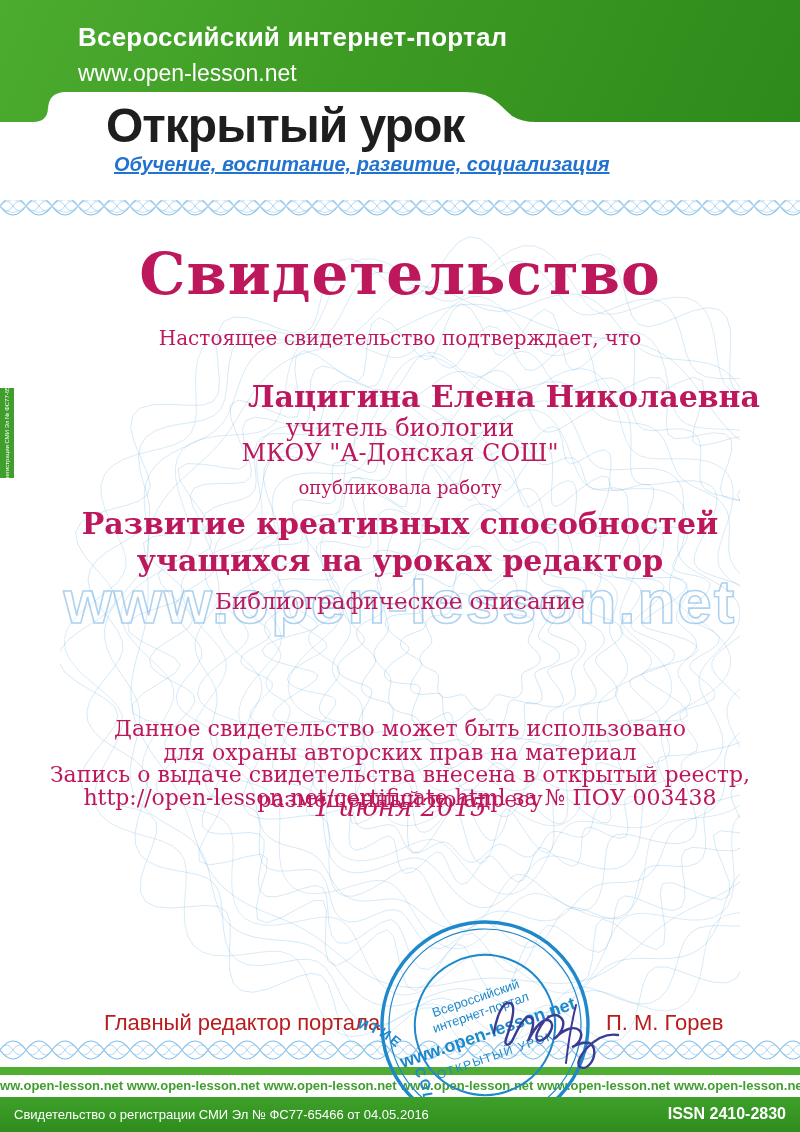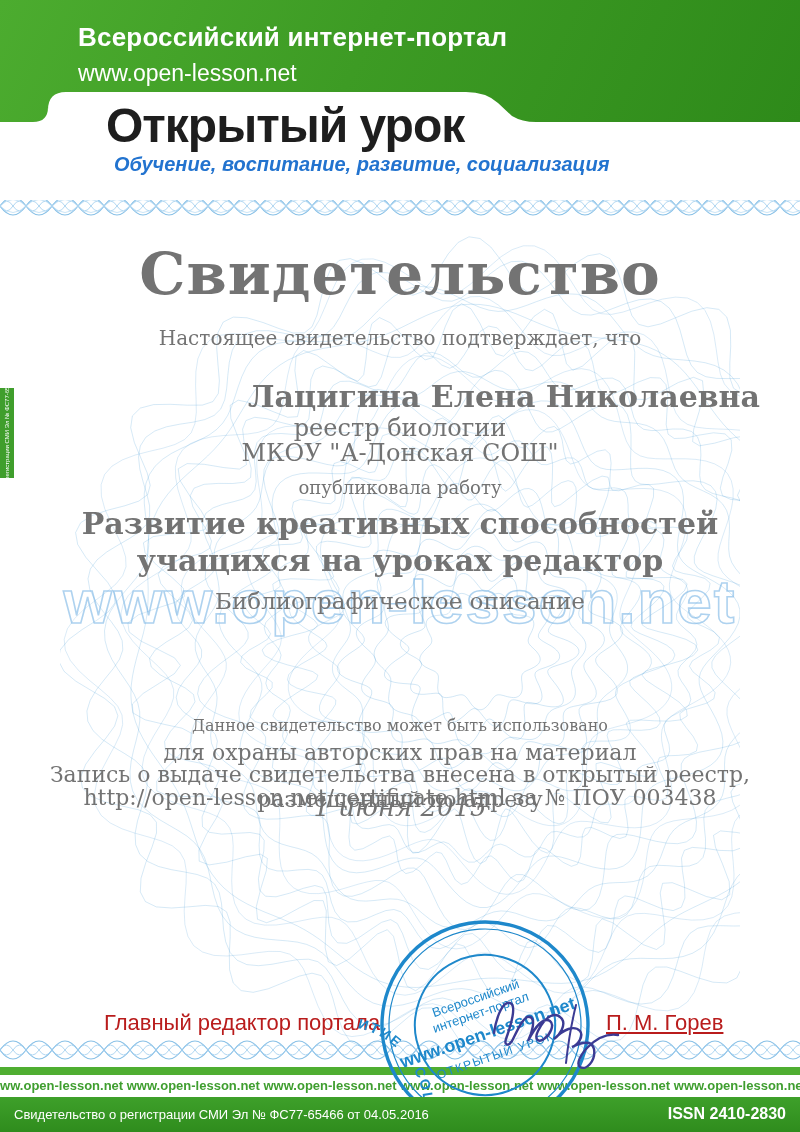--- a/index.html
+++ b/index.html
@@ -21,20 +21,21 @@
   .tab-shape { position:absolute; left:0; top:0; z-index:3; }
   .site-name {
     position:absolute; left:106px; top:98px; z-index:4; color:#1e1e1e;
     font-family:"Liberation Sans", sans-serif; font-size:48px; font-weight:600;
     letter-spacing:-1px;
   }
   .site-tagline {
     position:absolute; left:114px; top:153px; z-index:4; color:#2273cf;
     font-family:"Liberation Sans", sans-serif; font-size:20px; font-style:italic;
     font-weight:600;
+    text-decoration:underline;
   }
   
   .braid { position:absolute; left:0; width:800px; height:24px; z-index:1; }
   .braid-top { top:194px; }
   .braid-bottom { top:1038px; }
   #rosette { position:absolute; left:60px; top:220px; z-index:1; }
   .watermark {
     position:absolute; left:0; top:566px; width:800px; text-align:center; z-index:1;
     font-family:"Liberation Sans", sans-serif; font-size:62px; font-weight:bold;
     letter-spacing:2px; color:rgba(255,255,255,0.1);
@@ -44,42 +45,42 @@
     position:absolute; left:0; top:388px; width:14px; height:90px; z-index:4;
     background:#3f9e2c; overflow:hidden;
   }
   .side-ribbon span {
     position:absolute; left:50%; top:50%; width:200px;
     transform:translate(-50%,-50%) rotate(-90deg);
     color:#fff; font-family:"Liberation Sans", sans-serif; font-size:6px;
     white-space:nowrap; text-align:center;
   }
   
-  .cline { position:absolute; left:40px; width:720px; text-align:center; color:#737373; z-index:2; }
+  .cline { position:absolute; left:40px; width:720px; text-align:center; color:#be185d; z-index:2; }
   .cert-title   { top:240px; font-size:58px; font-weight:bold; letter-spacing:1px; }
   .cert-intro   { top:326px; font-size:20px; }
   .cert-name    { top:379px; font-size:30px; font-weight:bold;text-align:right; }
   .cert-role    { top:414px; font-size:24px; }
   .cert-school  { top:439px; font-size:24px; }
   .cert-action  { top:477px; font-size:18px; }
   .cert-work    { top:505px; font-size:30px; font-weight:bold; line-height:37px; }
   .bib-heading  { top:588px; font-size:23px; }
   .bibliography { top:622px; font-size:24px; font-weight:bold; line-height:26px; }
-  .usage1   { top:716px; font-size:16px; }
+  .usage1   { top:716px; font-size:22px; }
   .usage2   { top:740px; font-size:22px; }
   .registry1{ top:762px; font-size:22px; }
   .registry2{ top:785px; font-size:22px; }
   .cert-date{ top:792px; font-size:26px; font-style:italic; }
   
   .editor-label, .editor-name {
     position:absolute; z-index:2; color:#b91c1c;
     font-family:"Liberation Sans", sans-serif; font-size:22px;
   }
   .editor-label { left:104px; top:1010px; }
-  .editor-name  { left:606px; top:1010px;text-decoration:underline; }
+  .editor-name  { left:606px; top:1010px; }
   #stamp { position:absolute; left:355px; top:895px; z-index:3; }
   #signature { position:absolute; left:480px; top:975px; z-index:4; }
   
   .footer-thin {
     position:absolute; left:0; top:1067px; width:800px; height:8px;
     background:#4fae31; z-index:2;
   }
   .url-strip {
     position:absolute; left:0; top:1075px; width:800px; height:22px; background:#fff;
     z-index:2; overflow:hidden; white-space:nowrap;
@@ -171,21 +172,21 @@
 
   <div class="watermark">www.open-lesson.net</div>
 
   <div class="side-ribbon">
     <span>Свидетельство о регистрации СМИ Эл № ФС77-65466 от 04.05.2016</span>
   </div>
 
   <div class="cline cert-title">Свидетельство</div>
   <div class="cline cert-intro">Настоящее свидетельство подтверждает, что</div>
   <div class="cline cert-name">Лацигина Елена Николаевна</div>
-  <div class="cline cert-role">реестр биологии</div>
+  <div class="cline cert-role">учитель биологии</div>
   <div class="cline cert-school">МКОУ "А-Донская СОШ"</div>
   <div class="cline cert-action">опубликовала работу</div>
   <div class="cline cert-work">Развитие креативных способностей учащихся на уроках редактор</div>
   <div class="cline bib-heading">Библиографическое описание</div>
   <div class="cline usage1">Данное свидетельство может быть использовано</div>
   <div class="cline registry1">Запись о выдаче свидетельства внесена в открытый реестр, размещенный по адресу</div>
   <div class="cline usage2">для охраны авторских прав на материал</div>
   <div class="cline registry2">http://open-lesson.net/certificate.html за № ПОУ 003438</div>
   <div class="cline cert-date">1 июня 2015</div>
 

